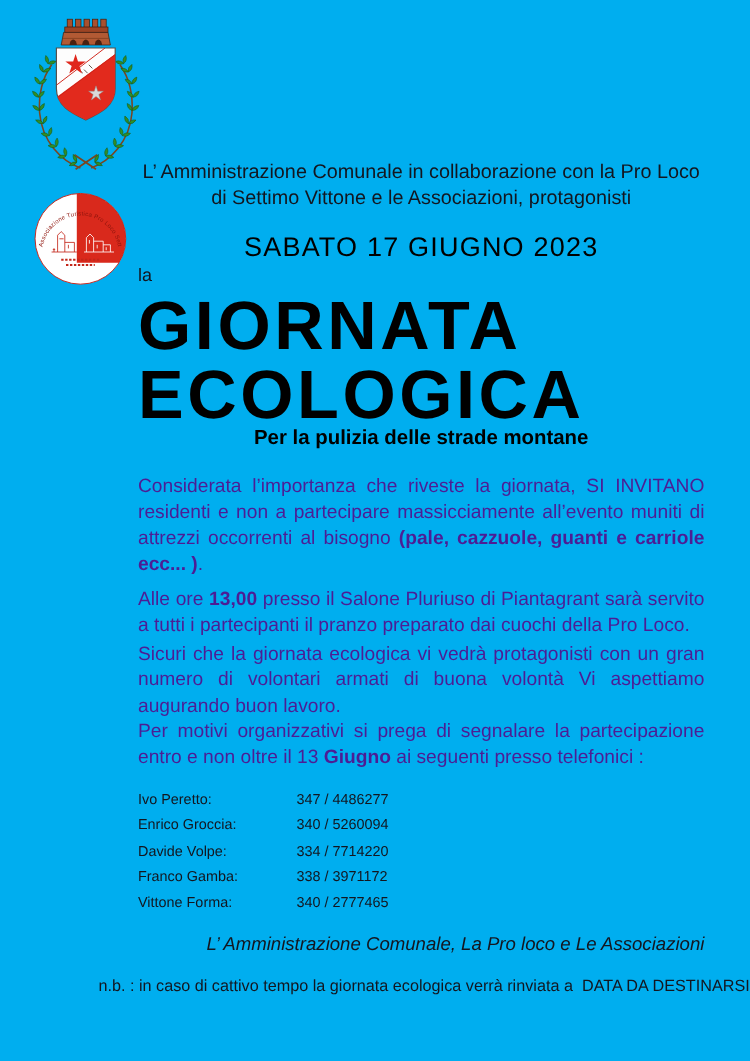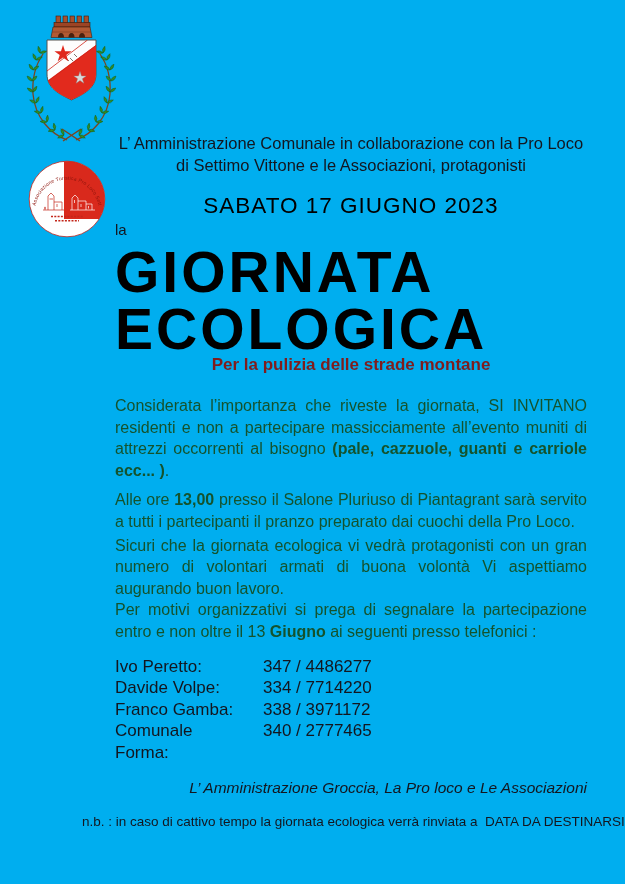--- a/index.html
+++ b/index.html
@@ -8,26 +8,26 @@
   .page { position:relative; width:625px; height:884px; background:#00AEEF; overflow:hidden; color:#13161F; }
   .coa { position:absolute; left:23px; top:12px; width:97px; height:132px; }
   .proloco { position:absolute; left:28px; top:160px; width:78px; height:78px; }
   .content { position:absolute; left:115px; top:16px; width:472px;margin-top:44px; }
   .intro { margin-top:72px; text-align:center; font-size:16.5px; line-height:22px; }
   .intro div { white-space:nowrap; }
   .date-line { margin-top:17px; text-align:center; font-size:22.5px; font-weight:400; color:#000; letter-spacing:1px; white-space:nowrap; }
   .article { margin-top:2px; font-size:15px; line-height:18px; }
   .main-title { text-align:left; font-size:57px; line-height:57px; font-weight:700; color:#000; letter-spacing:3px; white-space:nowrap; }
   .main-title-block { margin-top:5px; }
-  .subtitle { margin-top:-3px; text-align:center; font-size:17px; font-weight:700; color:#7f1d1d; white-space:nowrap; }
+  .subtitle { margin-top:-3px; text-align:center; font-size:17px; font-weight:700; color:#000000; white-space:nowrap; }
   .body-text { margin-top:20px; }
-  .body-text p { font-size:16px; line-height:21.6px; text-align:justify; color:#14532d; }
+  .body-text p { font-size:16px; line-height:21.6px; text-align:justify; color:#4c1d95; }
   .m8 { margin-bottom:8px; } .m4 { margin-bottom:4px; } .m2 { margin-bottom:2px; } .m0 { margin-bottom:0; }
   .contacts { margin-top:13px; }
-  .contact-row { display:flex; font-size:17px; line-height:21.5px;gap:16px; }
+  .contact-row { display:flex; font-size:12px; line-height:21.5px; }
   .contact-name { width:132px; flex:none; }
   .signature { margin-top:15px; text-align:right; font-style:italic; font-size:15.5px; line-height:19px; }
   .note { margin-top:16px; margin-left:-33px; white-space:pre; font-size:13.5px; line-height:17px;text-align:right; }
 </style>
 </head>
 <body>
 
 <div class="page">
 
   <svg class="coa" viewBox="0 0 97 132" aria-hidden="true">
@@ -172,29 +172,33 @@
       <p class="m0"><span>Sicuri che la giornata ecologica vi vedrà protagonisti con un gran numero di volontari armati di buona volontà Vi aspettiamo augurando buon lavoro.</span></p>
       <p class="m0"><span>Per motivi organizzativi si prega di segnalare la partecipazione entro e non oltre il 13 </span><span style="font-weight: 700;">Giugno</span><span> ai seguenti presso telefonici :</span></p>
     </div>
 
     <div class="contacts">
         <div class="contact-row">
           <span class="contact-name">Ivo Peretto:</span>
           <span class="contact-number">347 / 4486277</span>
         </div>
         <div class="contact-row">
+          <span class="contact-name">Enrico Groccia:</span>
+          <span class="contact-number">340 / 5260094</span>
+        </div>
+        <div class="contact-row">
           <span class="contact-name">Davide Volpe:</span>
           <span class="contact-number">334 / 7714220</span>
         </div>
         <div class="contact-row">
           <span class="contact-name">Franco Gamba:</span>
           <span class="contact-number">338 / 3971172</span>
         </div>
         <div class="contact-row">
-          <span class="contact-name">Comunale Forma:</span>
+          <span class="contact-name">Vittone Forma:</span>
           <span class="contact-number">340 / 2777465</span>
         </div>
       </div>
 
-    <div class="signature">L’ Amministrazione Groccia, La Pro loco e Le Associazioni</div>
+    <div class="signature">L’ Amministrazione Comunale, La Pro loco e Le Associazioni</div>
     <div class="note">n.b. : in caso di cattivo tempo la giornata ecologica verrà rinviata a  DATA DA DESTINARSI</div>
   </div>
 </div>
 
 </body></html>

